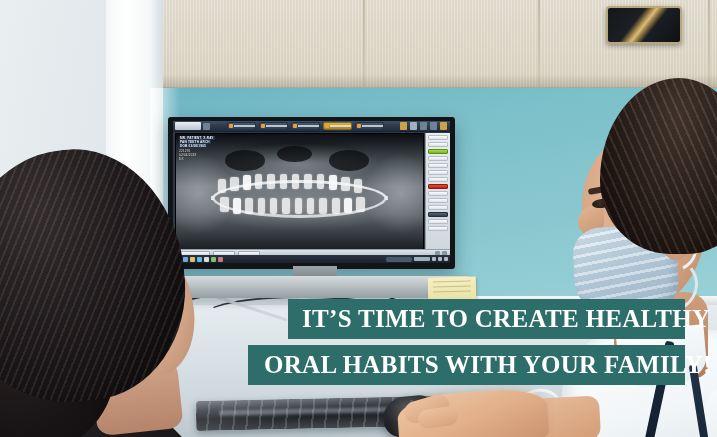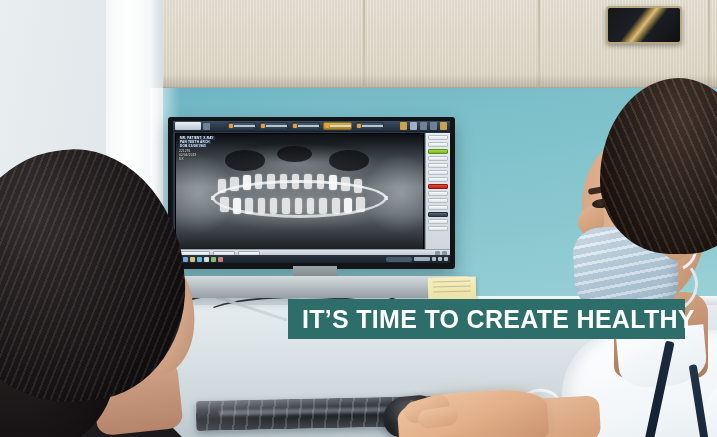--- a/index.html
+++ b/index.html
@@ -260,21 +260,21 @@
     background:linear-gradient(170deg,#eec3a0,#d7a27c);}
   .f1{left:404px;top:398px;width:46px;height:22px;transform:rotate(-16deg);}
   .f2{left:418px;top:408px;width:40px;height:19px;transform:rotate(-8deg);}
   .wrist{position:absolute;left:500px;top:398px;width:100px;height:44px;border-radius:12px;
     background:linear-gradient(160deg,#ecc2a0,#d29c76);transform:rotate(-3deg);}
 
   
   .banner{position:absolute;display:flex;align-items:center;
     background:#2d6e6b;color:#ffffff;font-weight:bold;
     letter-spacing:.3px;white-space:nowrap;}
-  .banner span{display:block;}
+  .banner span{display:block;font-family:Liberation Serif, serif;}
   .banner-1{left:288px;top:299px;width:397px;height:40px;padding-left:14px;font-size:25px;}
   .banner-2{left:248px;top:345px;width:437px;height:40px;padding-left:16px;font-size:25px;}
 </style>
 </head>
 <body>
 
 <div class="stage">
 
   <div class="wall-white"></div>
   <div class="pillar"></div>
@@ -494,14 +494,17 @@
     <div class="mouse-split"></div>
   </div>
   <div class="wrist"></div>
   <div class="hand"></div>
   <div class="finger f1"></div>
   <div class="finger f2"></div>
 
   <div class="banner banner-1">
     <span>IT’S TIME TO CREATE HEALTHY</span>
   </div>
+  <div class="banner banner-2">
+    <span>ORAL HABITS WITH YOUR FAMILY!</span>
+  </div>
 
 </div>
 
 </body></html>

